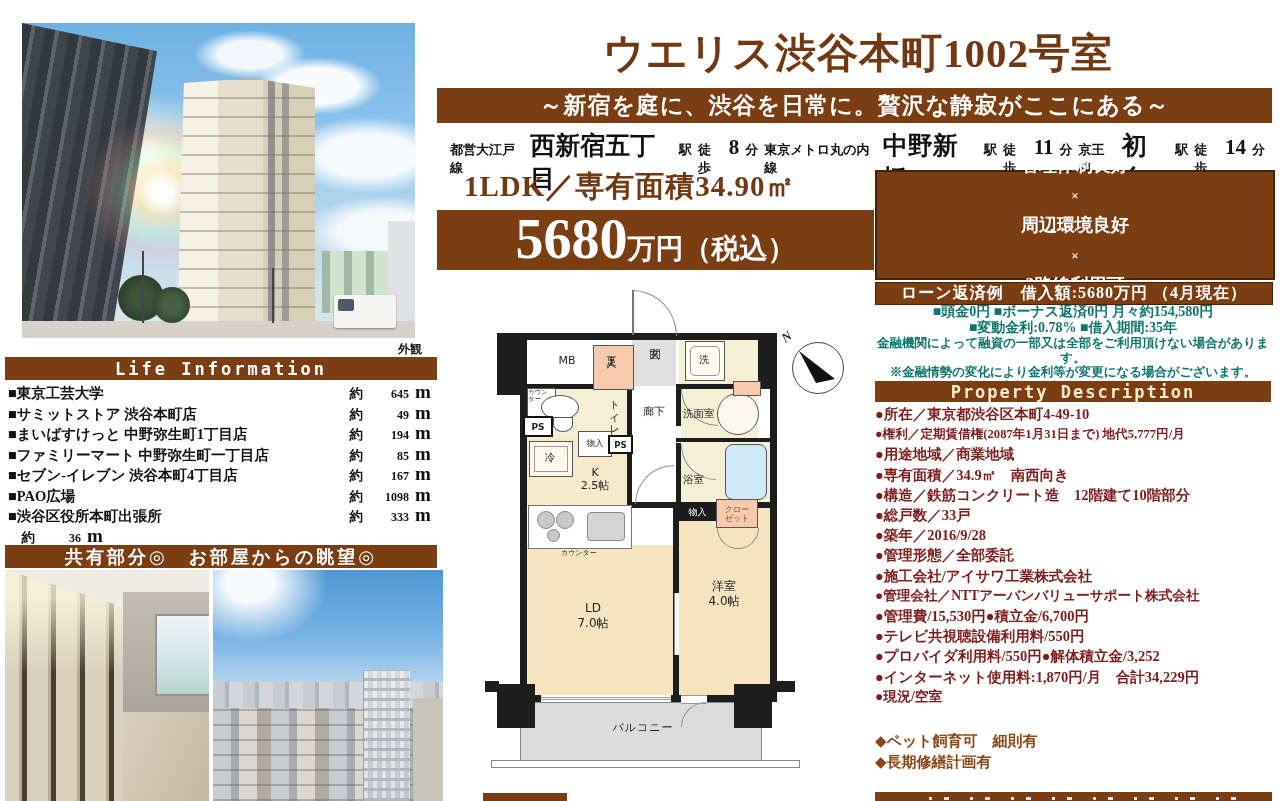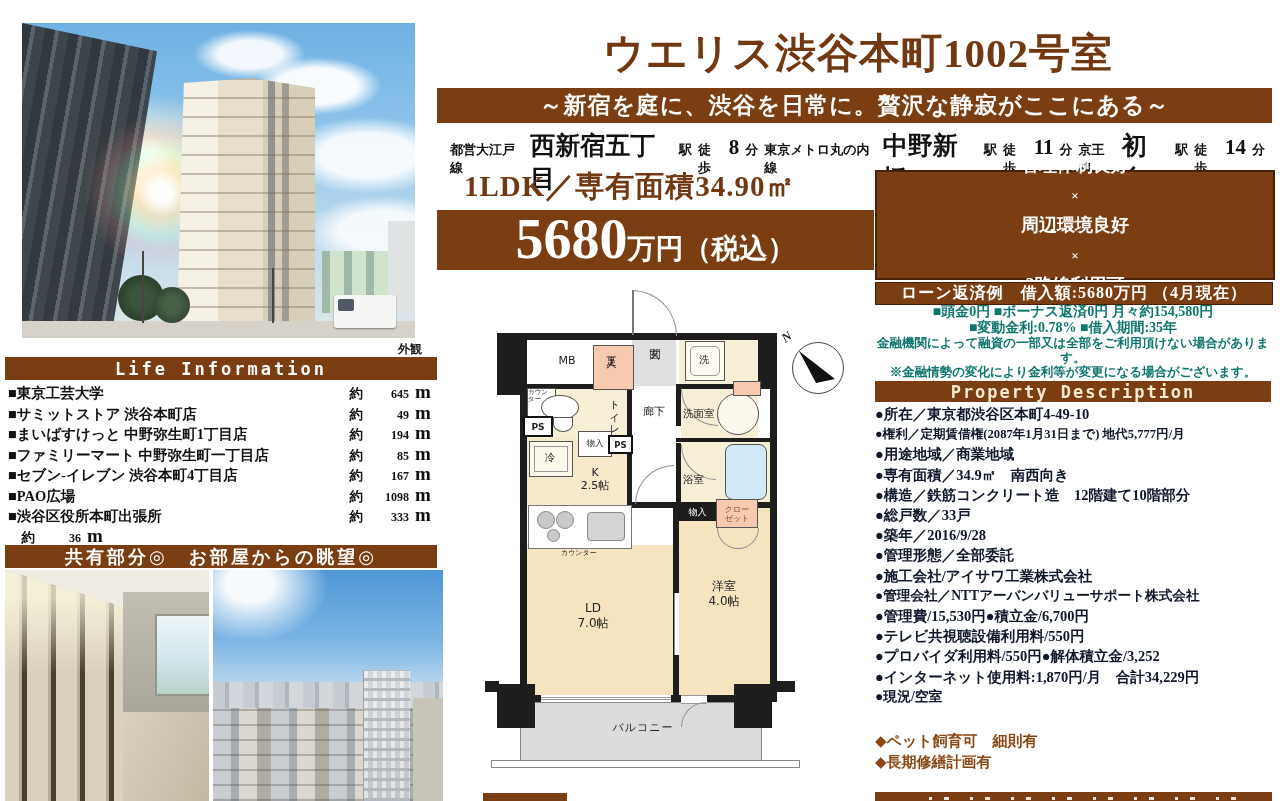--- a/index.html
+++ b/index.html
@@ -23,21 +23,21 @@
   
   .hlbox{left:875px;top:170px;width:396px;height:106px;background:#7b3e12;border:2px solid #46220a;
          display:flex;flex-direction:column;align-items:center;justify-content:center;color:#fff;font-weight:bold;gap:12px;}
   .hlbox .l{font-size:18px;line-height:21px;}
   .hlbox .x{font-size:13px;line-height:15px;}
   .loanhdr{left:875px;top:282px;width:396px;height:21px;border:1px solid #46220a;font-size:16px;font-weight:bold;letter-spacing:1px;}
   .loanbody{left:875px;top:304px;width:396px;text-align:center;color:#0f766e;font-weight:bold;}
   .loanbody .big{font-size:14px;line-height:16px;}
   .loanbody .note{font-size:12.5px;line-height:14.5px;}
   .prophdr{left:875px;top:381px;width:396px;height:21px;font-size:17px;font-weight:bold;letter-spacing:2px;color:#f7ead2;}
-  .proplist{left:875px;top:404px;width:400px;color:#0f172a;font-weight:bold;}
+  .proplist{left:875px;top:404px;width:400px;color:#7f1d1d;font-weight:bold;}
   .proplist .it{font-size:14.5px;line-height:20.2px;white-space:nowrap;}
   .proplist .it:nth-child(2){font-size:12.6px;}
   .proplist .it:nth-child(10){font-size:13.6px;}
   .proplist .it:nth-child(15){font-size:13.8px;}
   .propnotes{left:875px;top:731px;width:400px;color:#8a4715;font-weight:bold;}
   .propnotes .nt{font-size:15px;line-height:21px;}
   
   .caption{left:398px;top:341px;width:40px;font-size:12px;font-weight:bold;color:#111;}
   .lifebar{left:5px;top:357px;width:432px;height:23px;font-size:17px;font-weight:bold;letter-spacing:3px;}
   .liferows{left:5px;top:381px;width:432px;}

